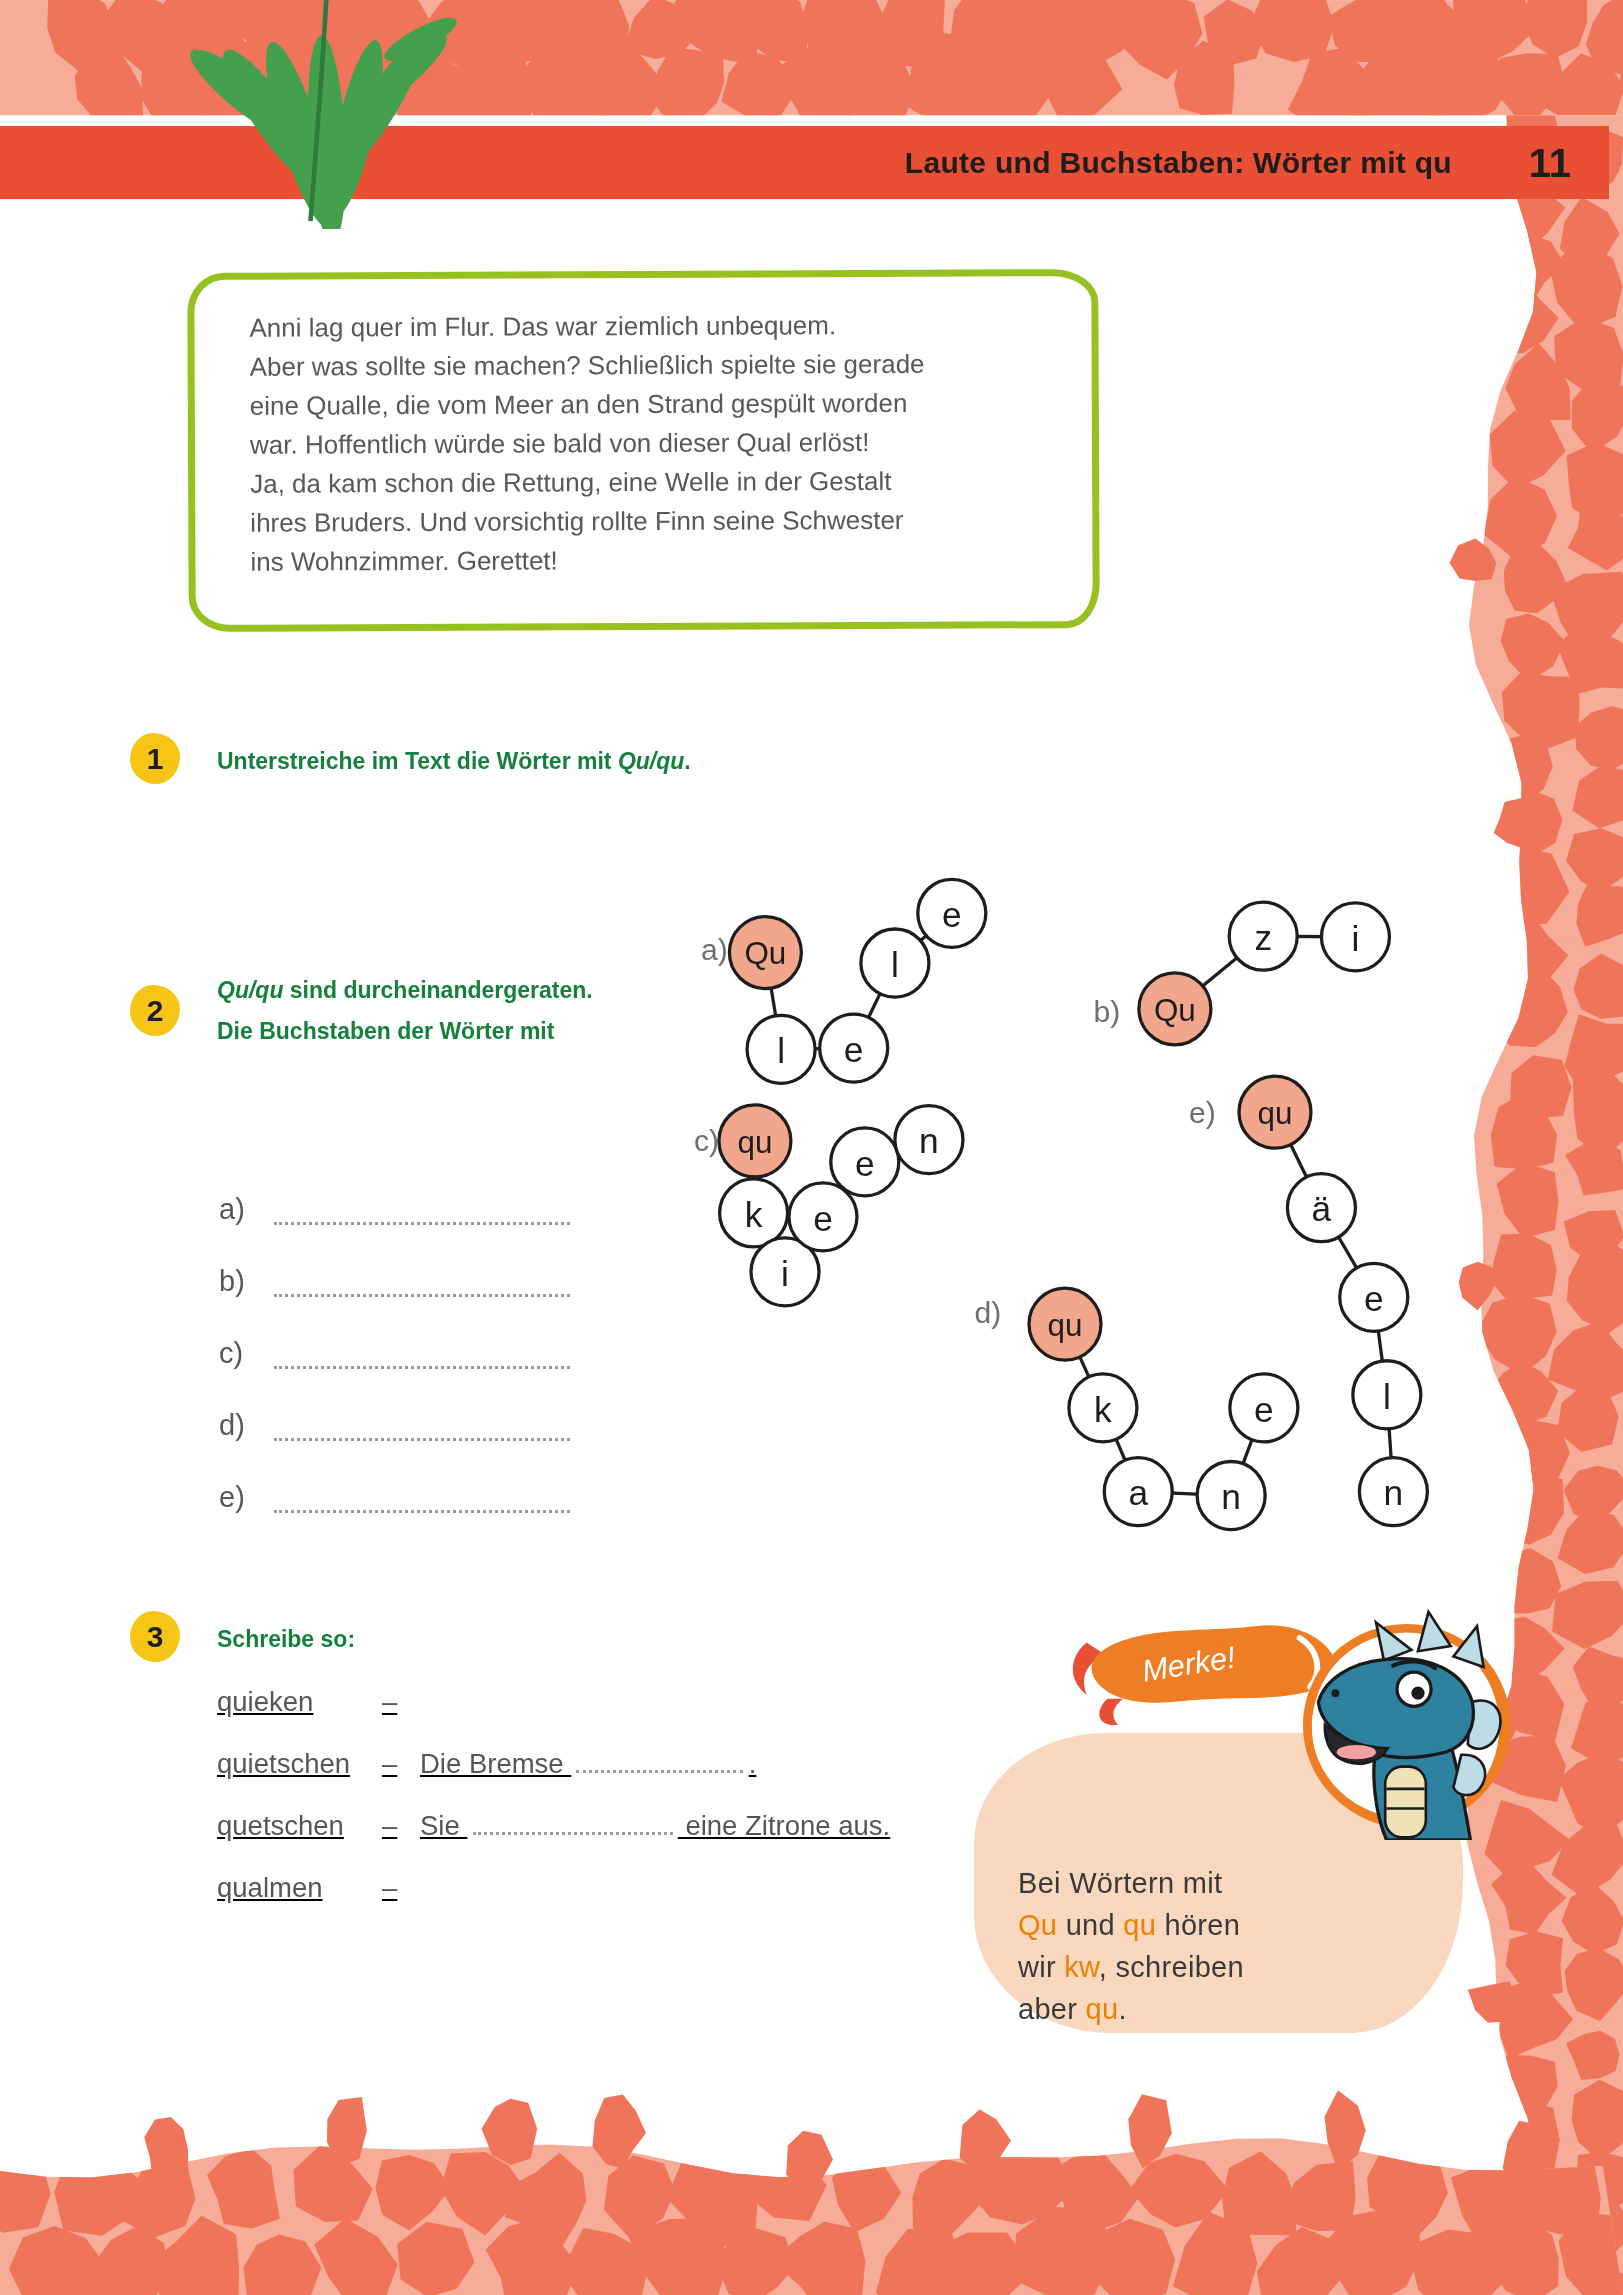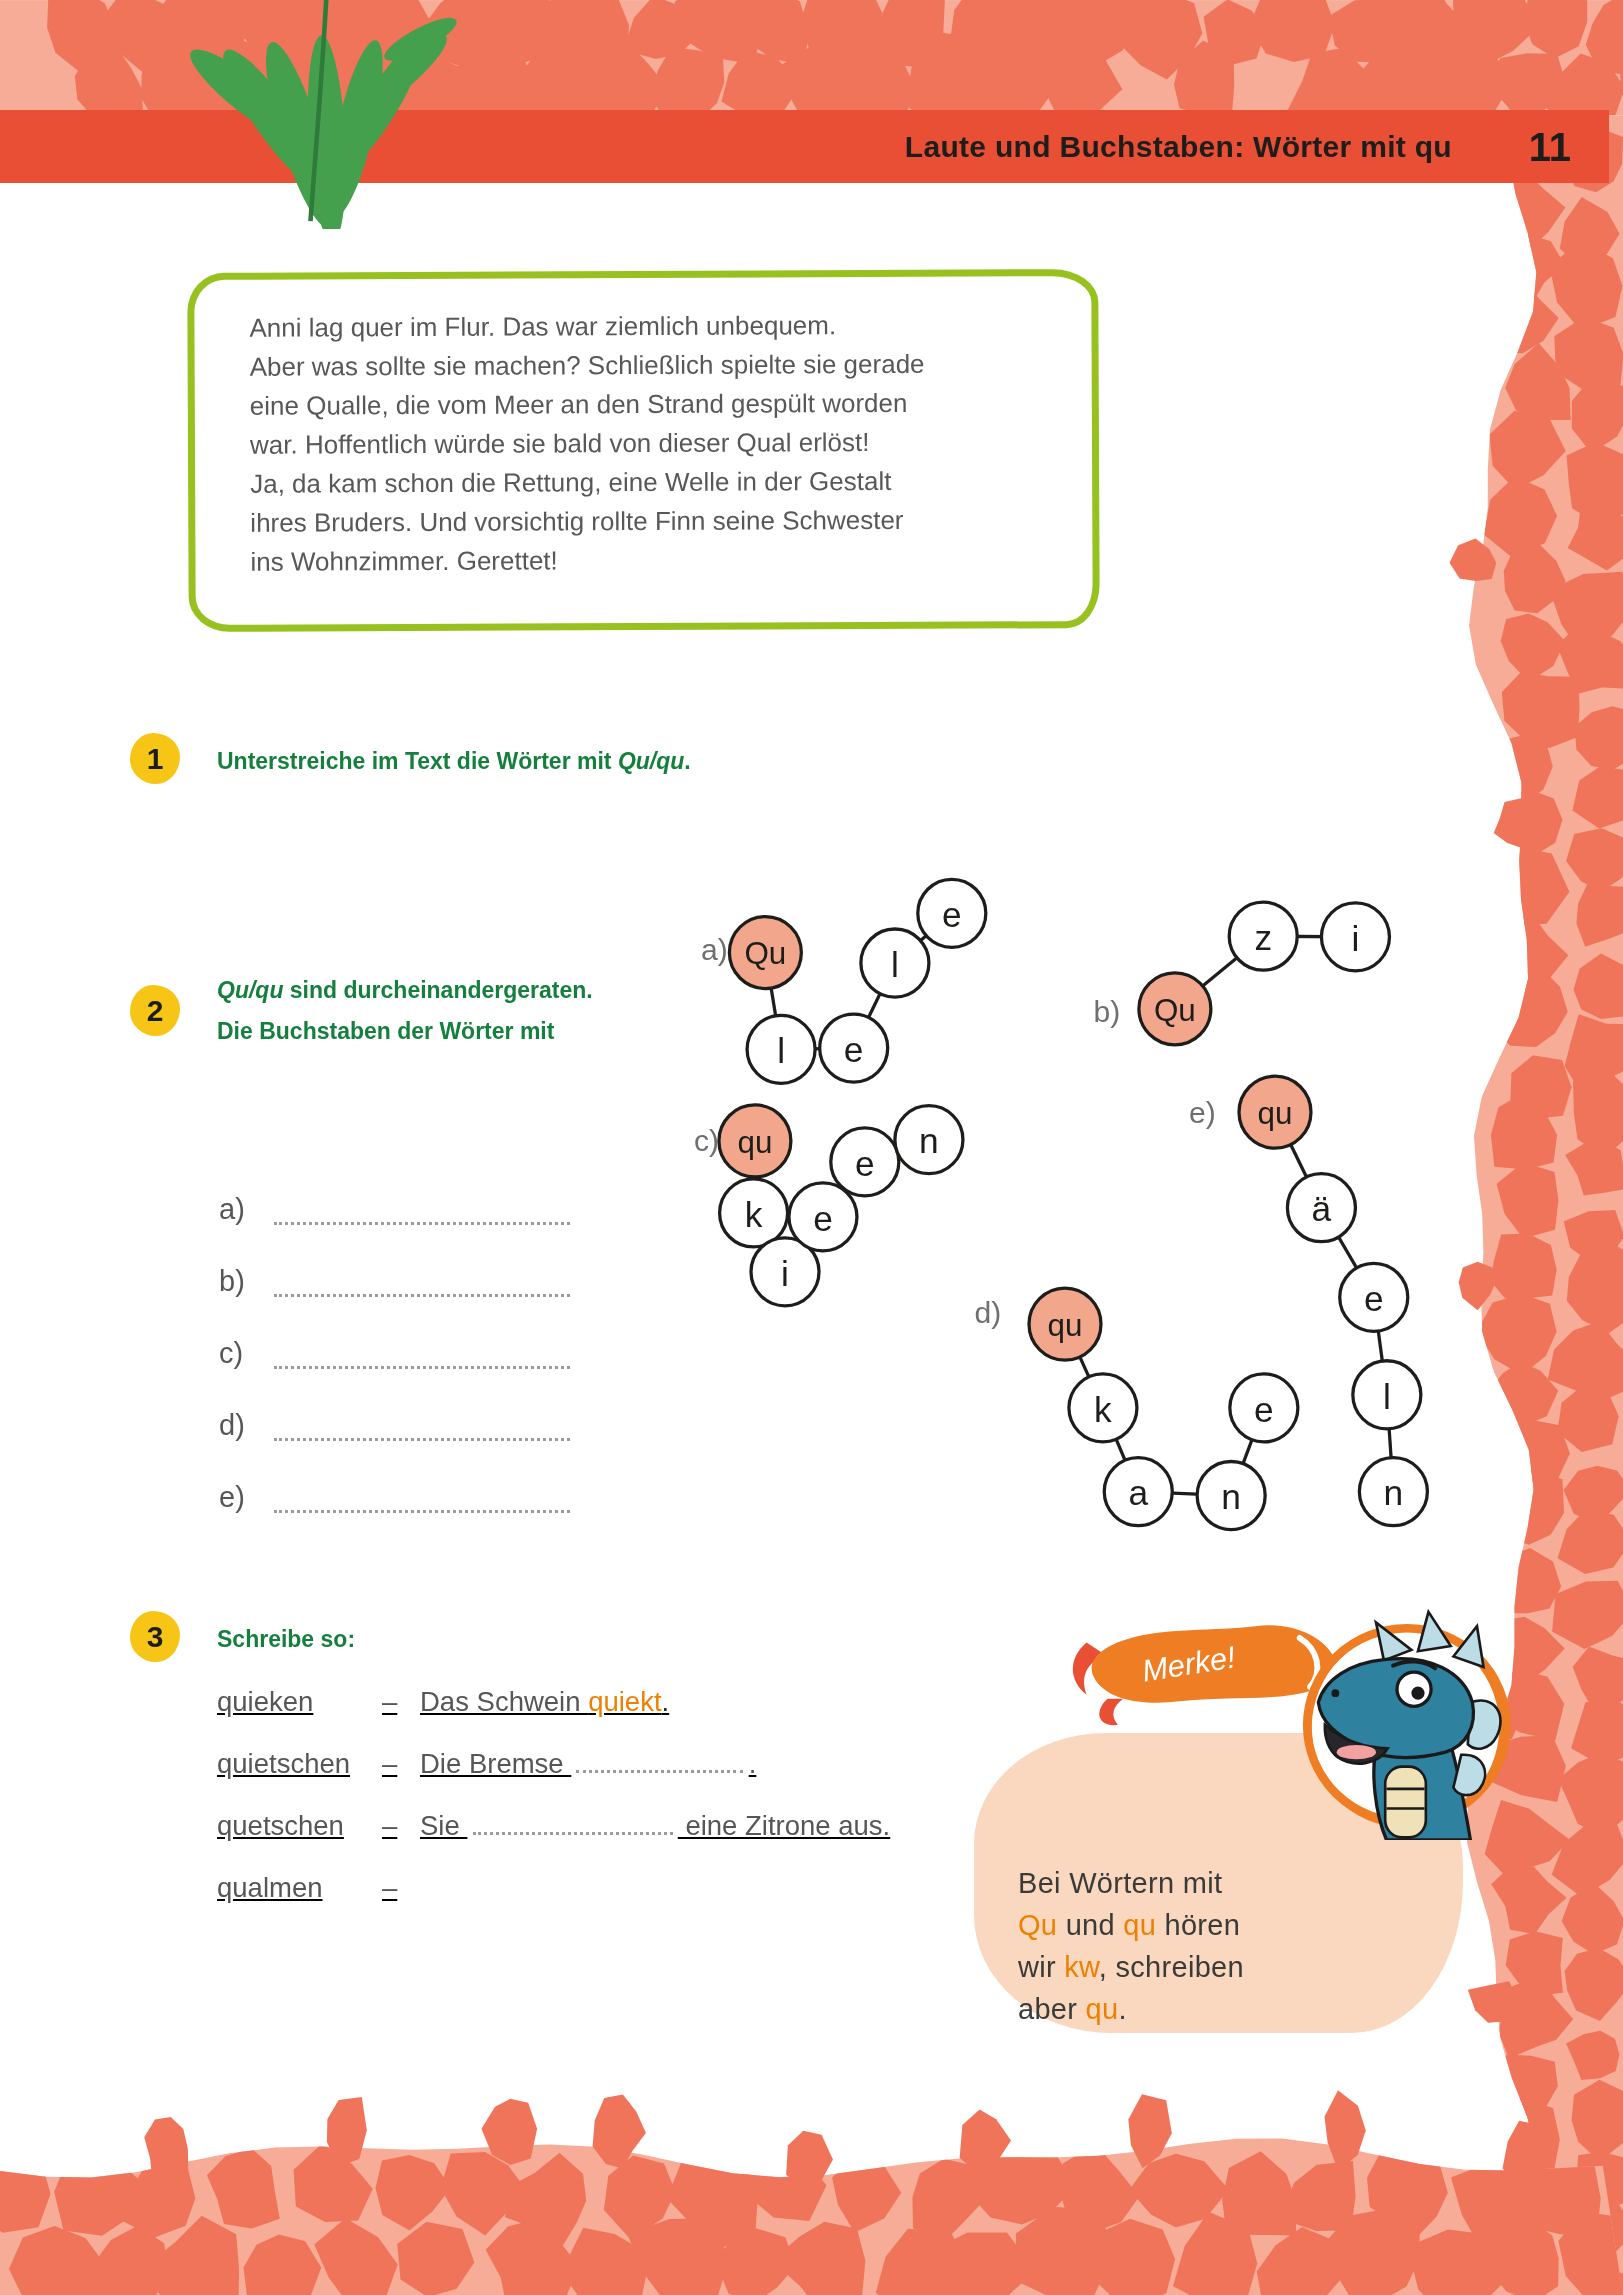--- a/index.html
+++ b/index.html
@@ -2,21 +2,21 @@
 <html style="font-size:10.5px"><head>
 <meta charset="utf-8">
 <style>
   html,body{margin:0;padding:0;background:#fff;}
   .page{position:relative;width:1623px;height:2295px;background:#ffffff;
         font-family:"Liberation Sans",sans-serif;overflow:hidden;}
   svg{display:block;}
   .abs{position:absolute;}
 
   
-  .titlebar{position:absolute;left:0;top:110px;width:1609px;height:73px;background:#E94F35;}
+  .titlebar{position:absolute;left:0;top:126px;width:1609px;height:73px;background:#E94F35;}
   .titlebar .title{position:absolute;right:157px;top:50%;transform:translateY(-50%);
       font-size:30px;font-weight:bold;color:#1D1D1B;letter-spacing:0.3px;white-space:nowrap;}
   .titlebar .pagenum{position:absolute;right:38px;top:50%;transform:translateY(-50%);
       font-size:40px;font-weight:bold;color:#1D1D1B;}
 
   
   .storybox{position:absolute;left:188px;top:271px;width:911px;height:359px;
       border:7.2px solid #96C11E;box-sizing:border-box;
       border-radius:37px 46px 33px 41px / 39px 33px 44px 35px;transform:rotate(-.25deg);
       background:#fff;}
@@ -407,21 +407,20 @@
         <text x="1838" y="1700" text-anchor="middle" dominant-baseline="central" fill="#706F6F" font-size="46" font-family="Liberation Sans, sans-serif">e)</text>
       </g>
     </svg>
 
   <div class="badge" style="left:130px;top:1611px;">3</div>
   <div class="instr" style="left:217px;top:1619px;">Schreibe so:</div>
   <div class="wrows">
       <div class="wrow">
         <span class="wword">quieken</span>
         <span class="wdash">–</span>
-        <span class="wsent"><span>Das Schwein </span><span class="orange">quiekt</span><span class="dark">.</span></span>
       </div>
       <div class="wrow">
         <span class="wword">quietschen</span>
         <span class="wdash">–</span>
         <span class="wsent"><span>Die Bremse </span><span class="gapline" style="width: 167px;"></span><span>.</span></span>
       </div>
       <div class="wrow">
         <span class="wword">quetschen</span>
         <span class="wdash">–</span>
         <span class="wsent"><span>Sie </span><span class="gapline" style="width: 200px;"></span><span> eine Zitrone aus.</span></span>

